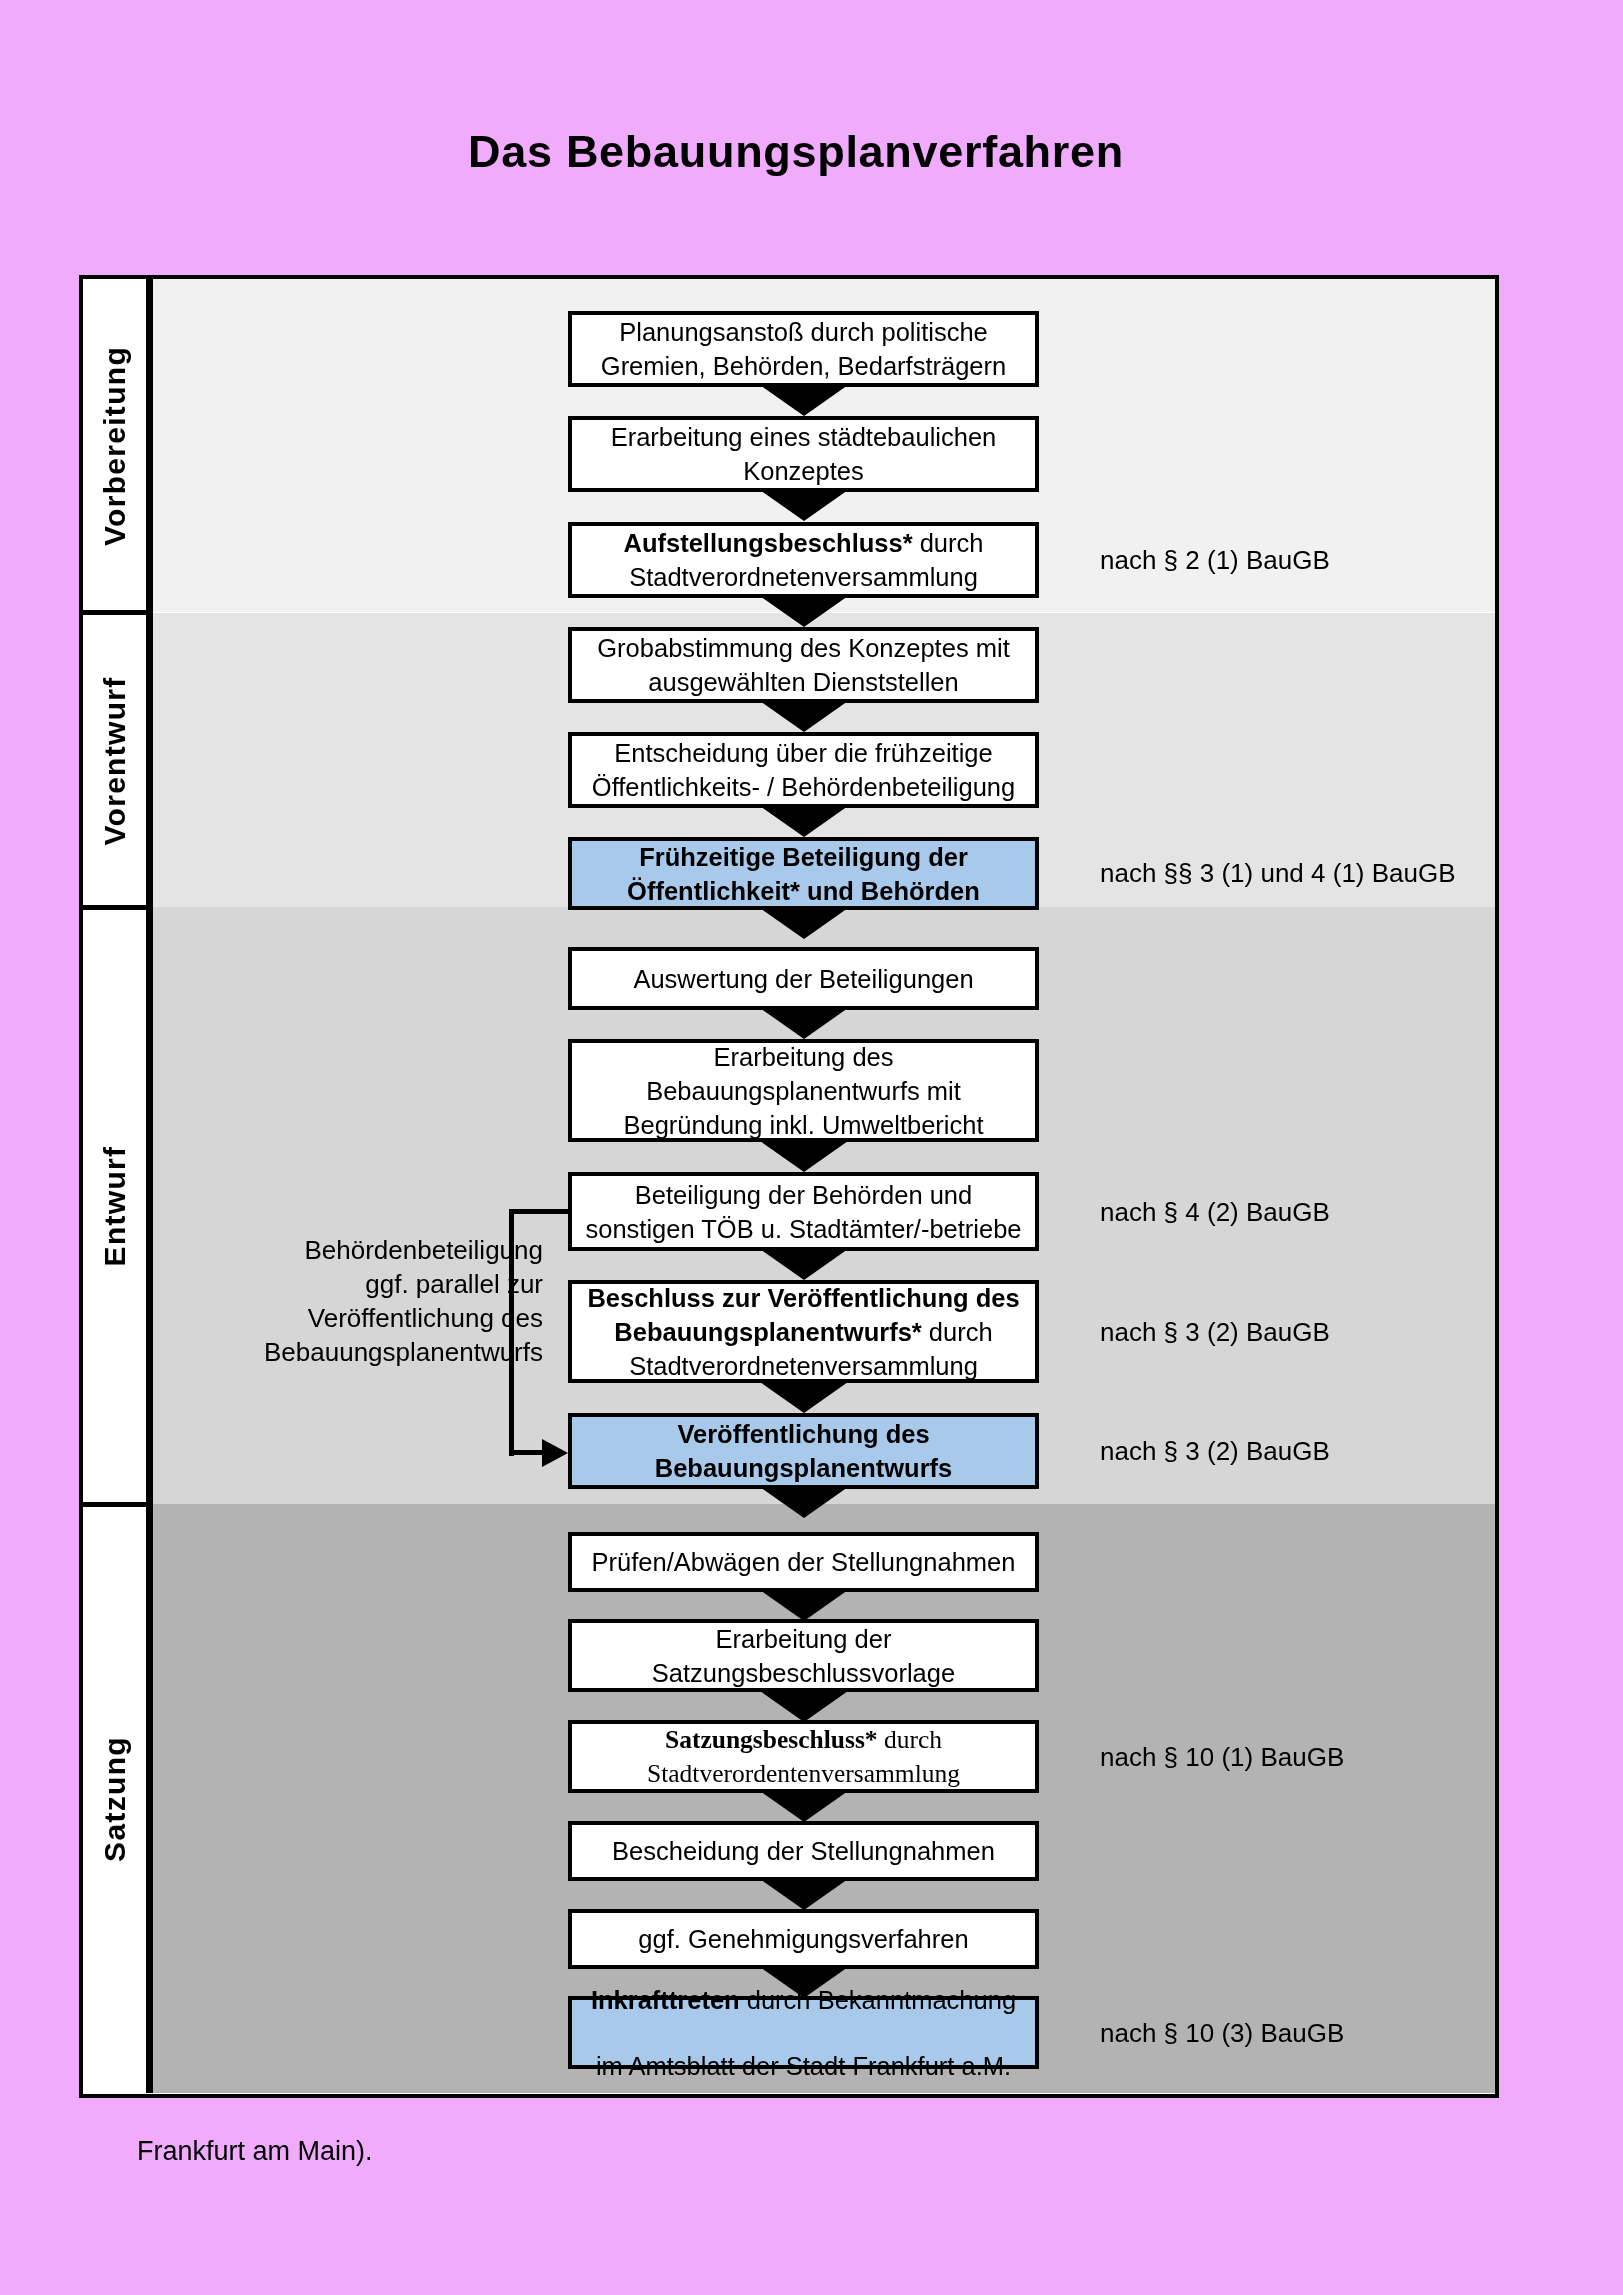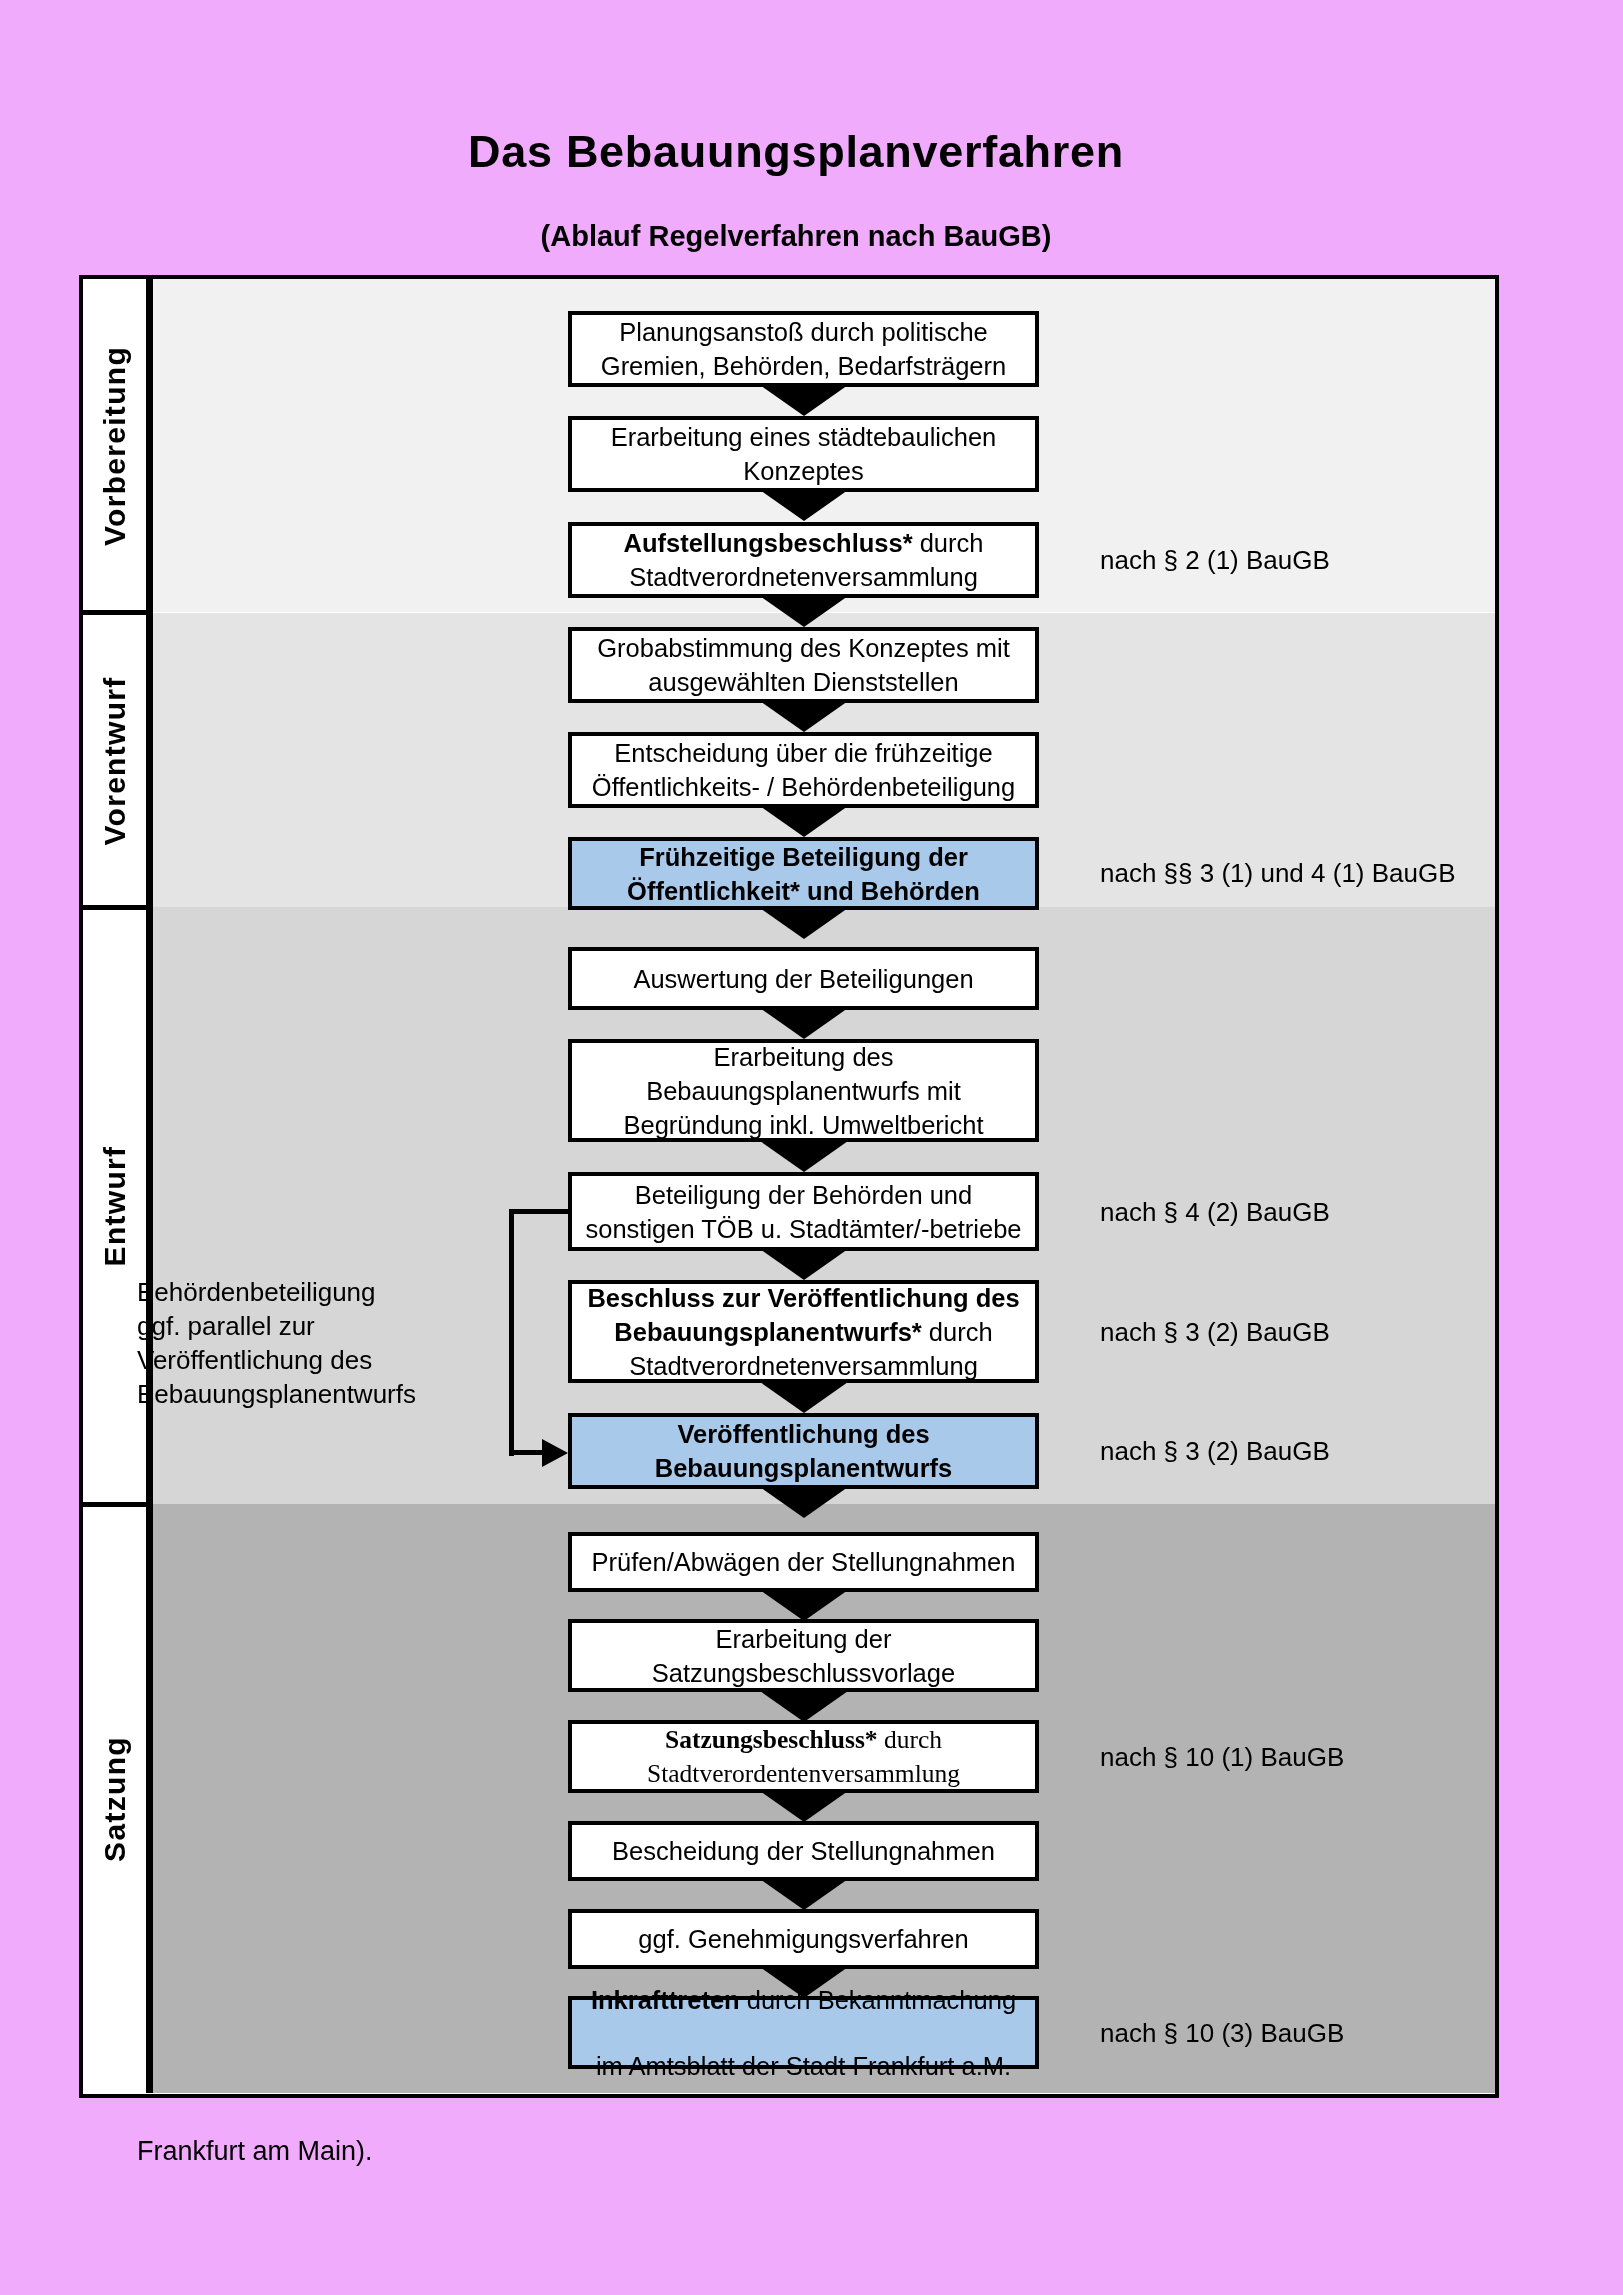--- a/index.html
+++ b/index.html
@@ -25,36 +25,35 @@
   .box{position:absolute;left:568px;width:471px;background:#ffffff;
        border:4.6px solid #000;box-sizing:border-box;
        display:flex;flex-direction:column;align-items:center;justify-content:center;
        text-align:center;font-size:25.5px;line-height:34px;}
   .box.hl{background:var(--hl,#a8c9ea);text-align:center;}
   .arrow-down{position:absolute;left:760px;width:0;height:0;
               border-left:44px solid transparent;border-right:44px solid transparent;
               border-top:31px solid #000;}
   .annotation{position:absolute;left:1100px;transform:translateY(-50%);
               font-size:26px;white-space:nowrap;}
-  .sidenote{position:absolute;left:137px;top:1233px;width:406px;text-align:left;
-            font-size:26px;line-height:34px;margin-top:42px;}
+  .sidenote{position:absolute;left:137px;top:1233px;width:406px;text-align:right;
+            font-size:26px;line-height:34px;}
   .conn{position:absolute;background:#000;}
   .conn-arrowhead{position:absolute;left:542px;top:1439px;width:0;height:0;
                   border-top:14.4px solid transparent;border-bottom:14.4px solid transparent;
                   border-left:26px solid #000;}
   .footnote{position:absolute;left:137px;top:2131px;width:1375px;
             font-size:27px;line-height:41px;}
 </style>
 </head>
 <body>
 
 <div class="page">
 
   <div class="title">Das Bebauungsplanverfahren</div>
-  <div class="subtitle">(Ablauf Regelverfahren nach BauGB)</div>
 
   <div class="frame"></div>
 
   <div class="band b1" style="background: rgb(241, 241, 241);"></div>
   <div class="band b2" style="background: rgb(228, 228, 228);"></div>
   <div class="band b3" style="background: rgb(214, 214, 214);"></div>
   <div class="band b4" style="background: rgb(179, 179, 179);"></div>
 
   <div class="phase-cell" style="top:279px;height:333px;">
     <span>Vorbereitung</span>

